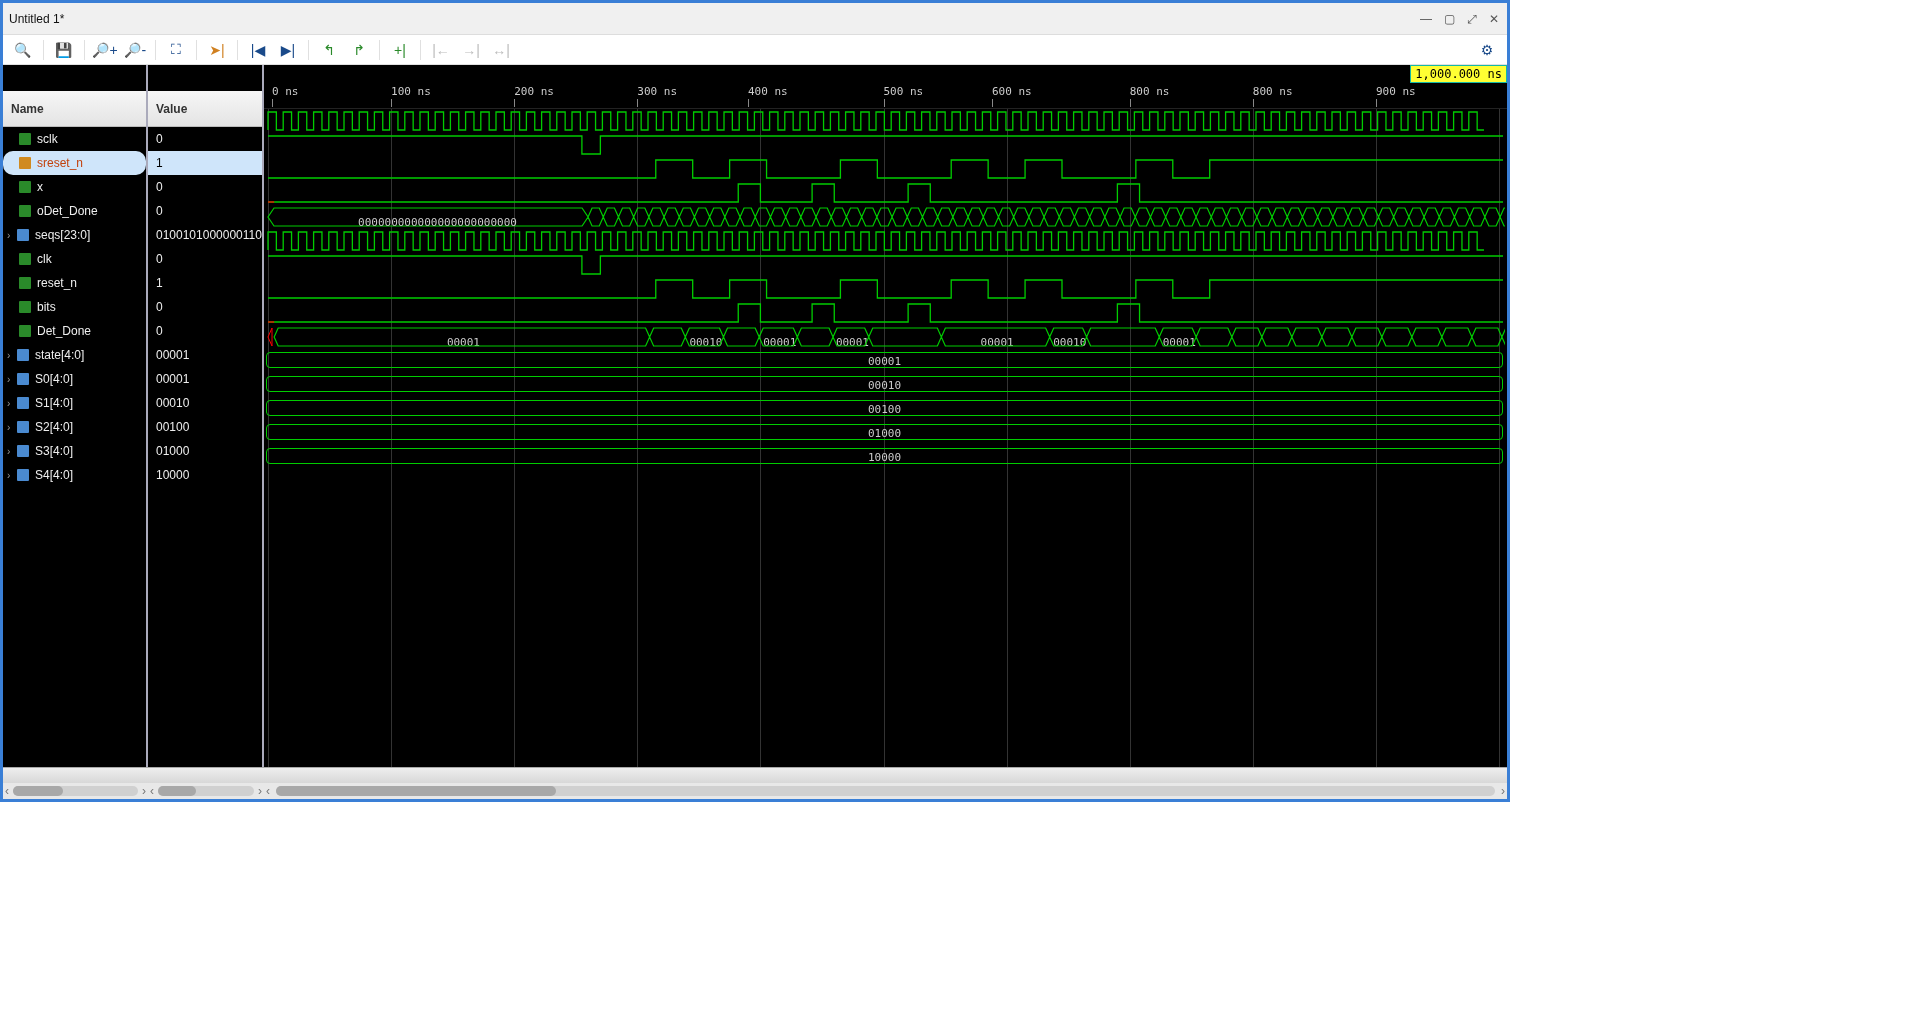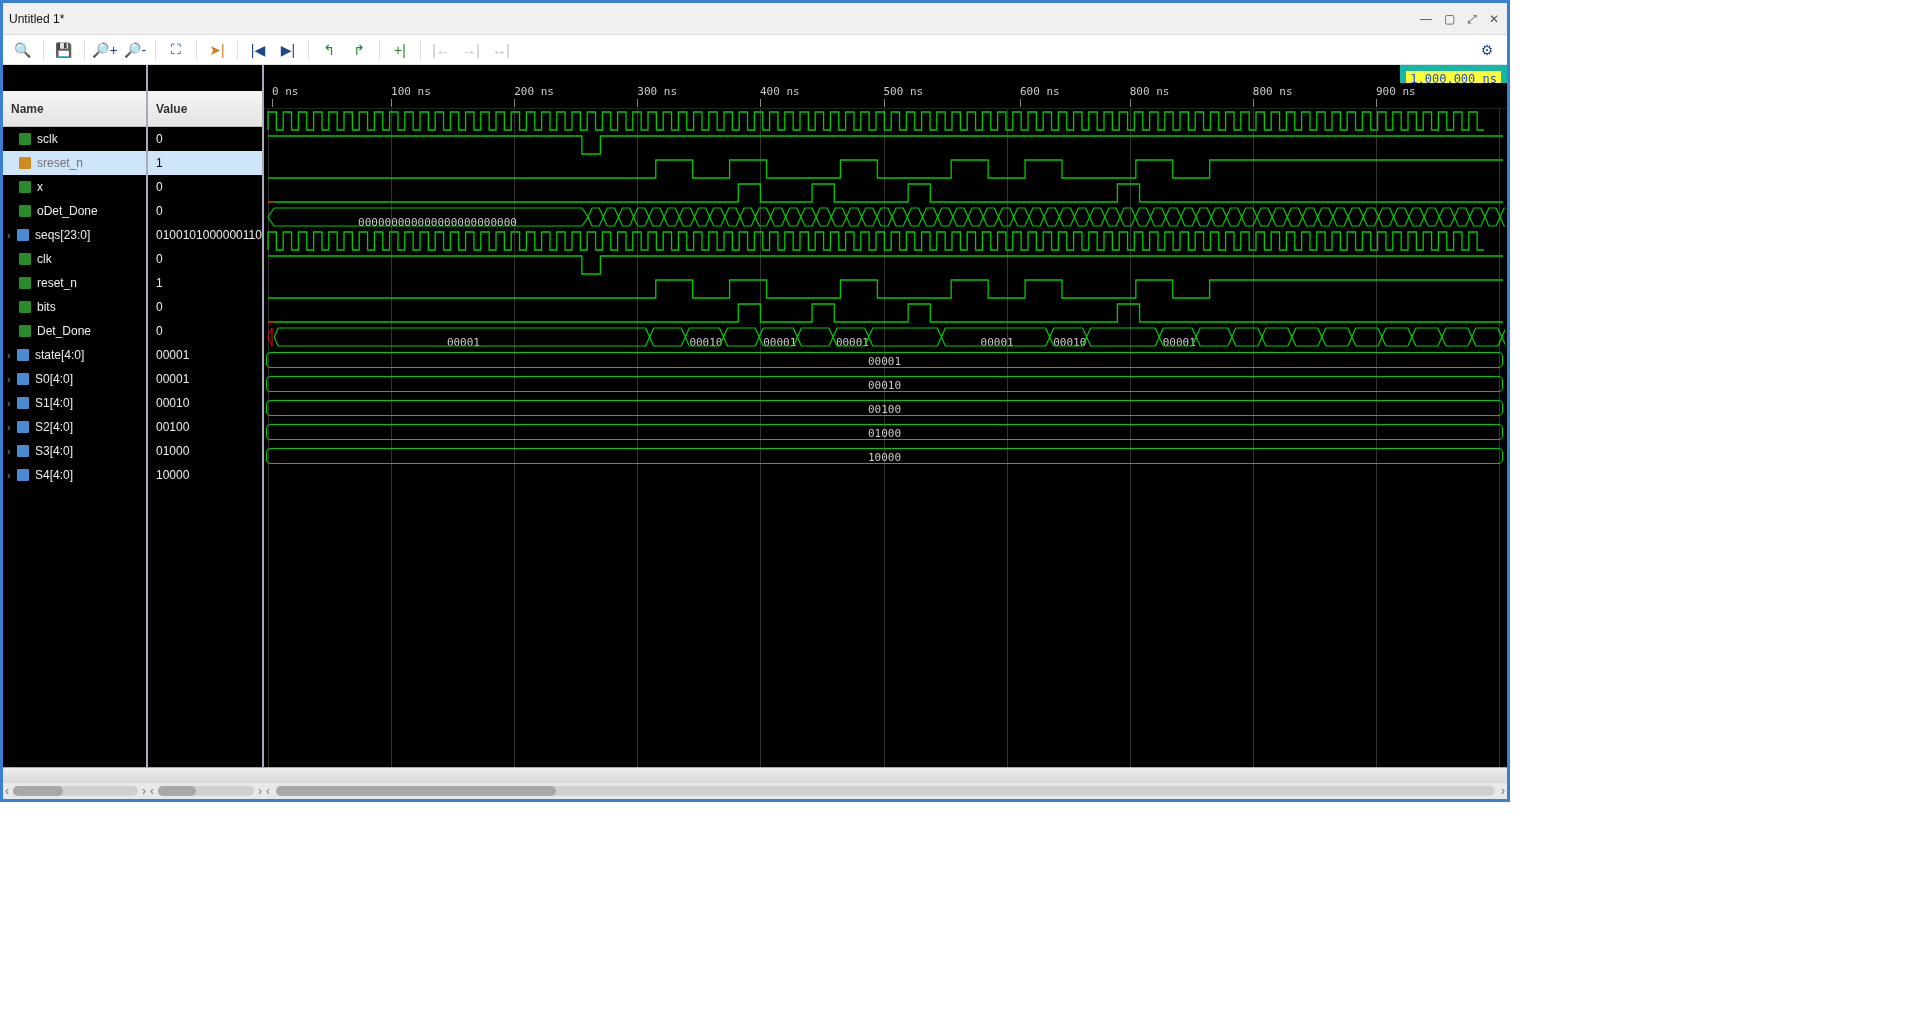--- a/index.html
+++ b/index.html
@@ -85,21 +85,21 @@
 .sig-row {
   height: 24px;
   display: flex;
   align-items: center;
   color: #eee;
   padding: 0 4px 0 16px;
   border-bottom: 0px solid #000;
   font-size: 12px;
   white-space: nowrap;
 }
-.sig-row.sel { background: #cfe5fa; color: #737373; }
+.sig-row.sel { background: #cfe5fa; color: #c2410c; border-radius: 10px; }
 .sig-row .exp {
   width: 10px; margin-left:-12px; color:#999; font-size:10px; cursor:pointer;
 }
 .sig-icon {
   width: 12px; height: 12px; margin-right: 6px; display:inline-block;
   background: #2a8a2a; border-radius:1px;
 }
 .sig-icon.orange { background:#d08a20; }
 .sig-icon.blue { background:#4a8ad0; }
 .val-row {
@@ -109,25 +109,25 @@
   color: #eee;
   padding: 0 8px;
   font-size: 12px;
   white-space: nowrap;
   overflow:hidden;
 }
 .val-row.sel { background:#cfe5fa; color:#000; }
 
 .ruler-top {
   position:absolute; right:0; top:0;
-  background:#ffff33; color:#1d4ed8;
+  background:#ffff33; color:#000000;
   padding: 1px 4px;
   font-family: monospace;
   font-size: 12px;
-  border:6px solid #14b8a6;
+  border:1px solid #14b8a6;
 }
 .up-arrow {
   position:absolute; right:2px; top:16px;
   color:#999; font-size:10px; cursor:pointer;
 }
 .ruler {
   height: 26px;
   background:#000;
   position: relative;
   border-bottom: 1px solid #222;
@@ -331,23 +331,23 @@
 
     <div class="panel wave">
       <div class="ruler-top">1,000.000 ns</div>
       <div class="up-arrow">▴</div>
       <div class="black-gap" style="height:18px"></div>
       <div class="ruler" id="ruler">
           <div class="tick" style="left: 8px;">0 ns</div>
           <div class="tick" style="left: 127.1px;">100 ns</div>
           <div class="tick" style="left: 250.2px;">200 ns</div>
           <div class="tick" style="left: 373.3px;">300 ns</div>
-          <div class="tick" style="left: 496px;">400 ns</div>
+          <div class="tick" style="left: 484px;">400 ns</div>
           <div class="tick" style="left: 619.5px;">500 ns</div>
-          <div class="tick" style="left: 756px;">600 ns</div>
+          <div class="tick" style="left: 728px;">600 ns</div>
           <div class="tick" style="left: 865.7px;">800 ns</div>
           <div class="tick" style="left: 988.8px;">800 ns</div>
           <div class="tick" style="left: 1111.9px;">900 ns</div>
         </div>
       <div class="wave-body" id="wave-body" style="height: 660px;">
           <div class="grid-v major" style="left: 4px; height: 660px;"></div>
           <div class="grid-v major" style="left: 127.1px; height: 660px;"></div>
           <div class="grid-v major" style="left: 250.2px; height: 660px;"></div>
           <div class="grid-v major" style="left: 373.3px; height: 660px;"></div>
           <div class="grid-v major" style="left: 496.4px; height: 660px;"></div>

